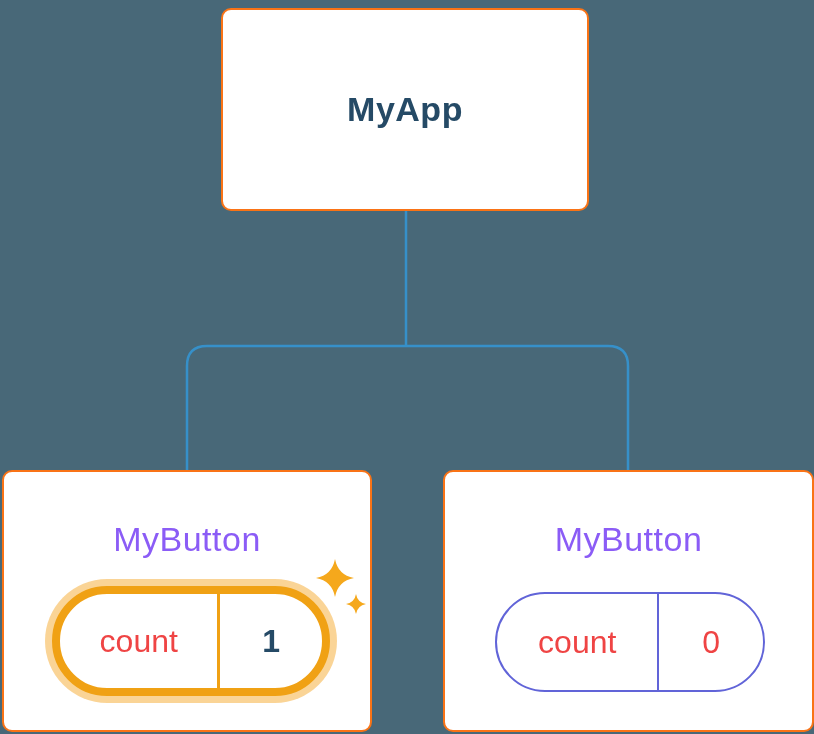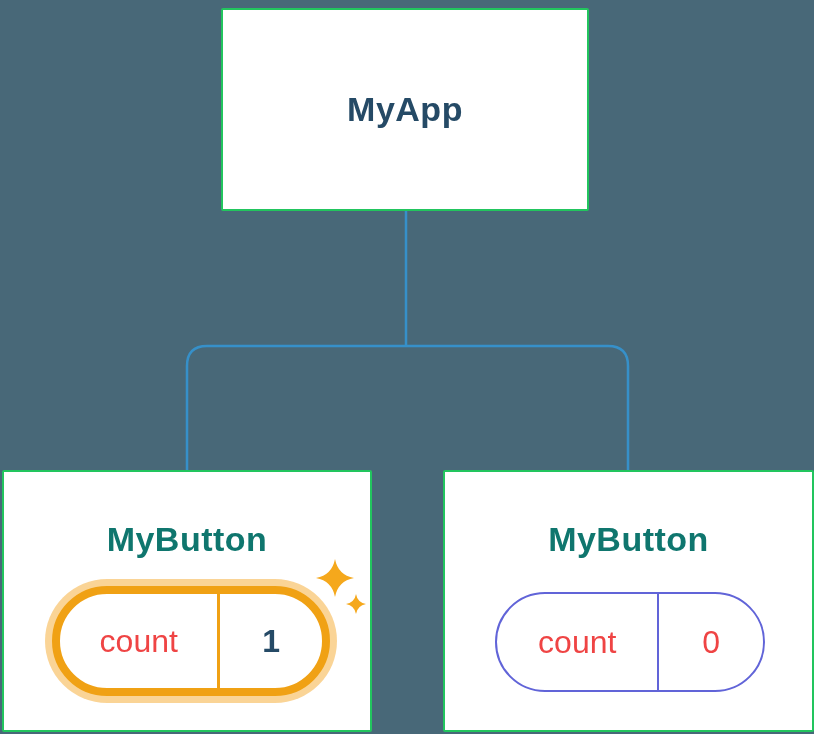--- a/index.html
+++ b/index.html
@@ -16,22 +16,22 @@
 
   .connectors {
     position: absolute;
     left: 0; top: 0;
     width: 814px; height: 734px;
   }
 
   .node {
     position: absolute;
     background: #ffffff;
-    border: 2px solid #22c55e;
-    border-radius: 2px;
+    border: 2px solid #f97316;
+    border-radius: 10px;
   }
 
   .node-root {
     left: 221px; top: 8px;
     width: 368px; height: 203px;
     display: flex; align-items: center; justify-content: center;
   }
 
   .node-label {
     font-size: 34px;
@@ -45,22 +45,22 @@
     height: 262px;
   }
   .node-child-left  { left: 2px;   width: 370px; }
   .node-child-right { left: 443px; width: 371px; }
 
   .child-label {
     display: block;
     text-align: center;
     margin-top: 48px;
     font-size: 34px;
-    font-weight: bold;
-    color: #0f766e;
+    font-weight: normal;
+    color: #8b5cf6;
   }
 
   .pill {
     position: absolute;
     display: flex;
     align-items: stretch;
     background: #ffffff;
     border-radius: 999px;
     overflow: hidden;
   }

